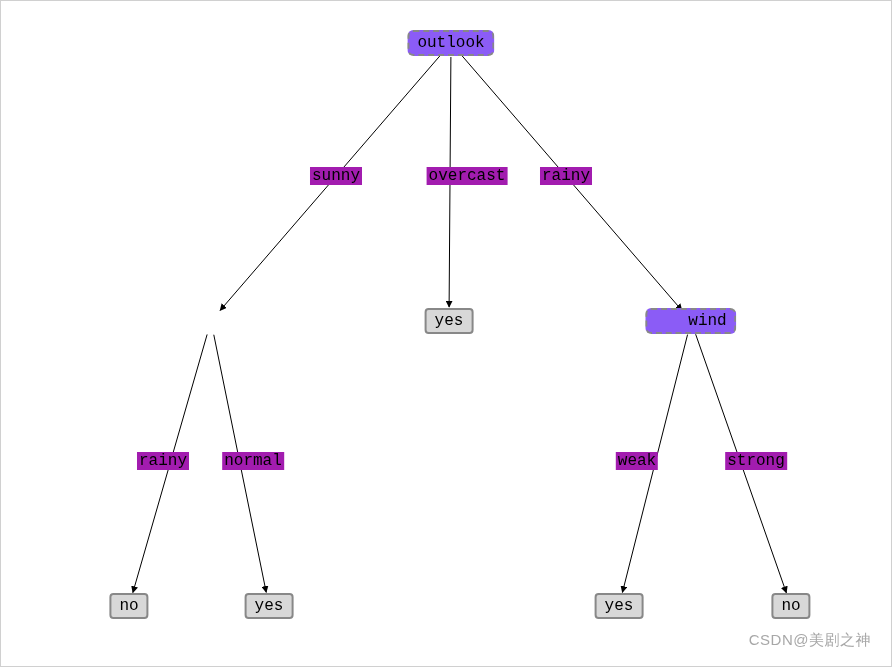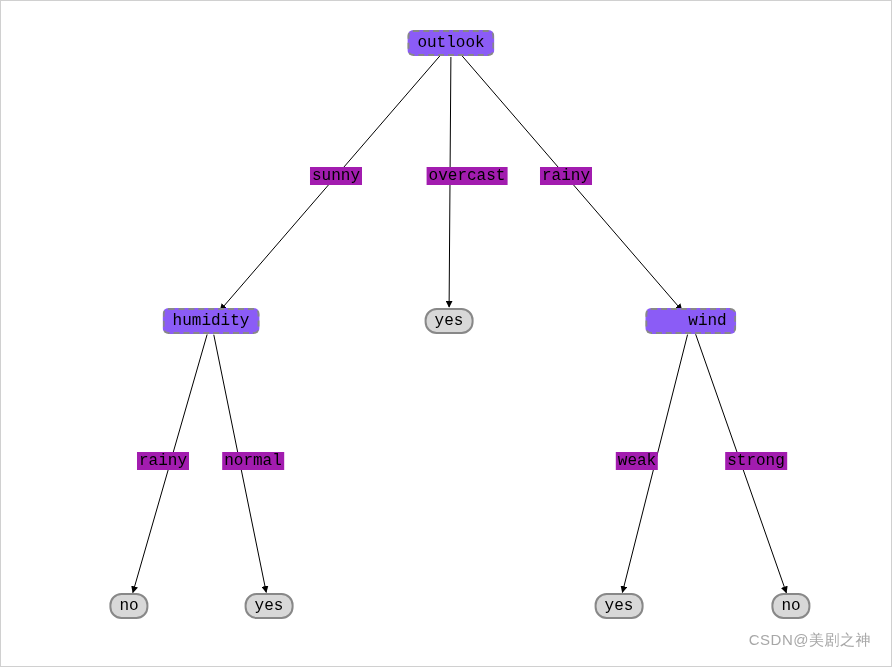--- a/index.html
+++ b/index.html
@@ -35,21 +35,21 @@
     white-space: nowrap;
   }
   .node.internal {
     background: #8b5cf6;
     border: 2px dashed #888;
     border-radius: 6px;
   }
   .node.leaf {
     background: #d8d8d8;
     border: 2px solid #888;
-    border-radius: 12px;
+    border-radius: 4px;
   }
   .edge-label {
     position: absolute;
     transform: translate(-50%, -50%);
     font-size: 16px;
     color: #000;
     background: #a21caf;
     padding: 0 2px;
     white-space: nowrap;
   }
@@ -81,23 +81,20 @@
         <line x1="206.12897090823486" y1="333.45418647747636" x2="131.87102909176514" y2="591.5458135225236" marker-end="url(#arrow)"></line>
         <line x1="212.79189501861822" y1="333.71879448803776" x2="265.2081049813818" y2="591.2812055119623" marker-end="url(#arrow)"></line>
         <line x1="686.5708929547781" y1="333.57354872067026" x2="621.4291070452219" y2="591.4264512793297" marker-end="url(#arrow)"></line>
         <line x1="694.6352279824072" y1="333.21039974986036" x2="785.3647720175928" y2="591.7896002501396" marker-end="url(#arrow)"></line>
       </g>
   </svg>
 
   <div class="node internal" style="left:450px; top:42px;">
     <span>outlook</span>
   </div>
-  <div class="node internal" style="left:210px; top:320px;">
-    <span>humidity</span>
-  </div>
   <div class="node internal" style="left:690px; top:320px;padding-left:41px;">
     <span>wind</span>
   </div>
 
   <div class="node leaf" style="left:448px; top:320px;">
     <span>yes</span>
   </div>
   <div class="node leaf" style="left:128px; top:605px;">
     <span>no</span>
   </div>

